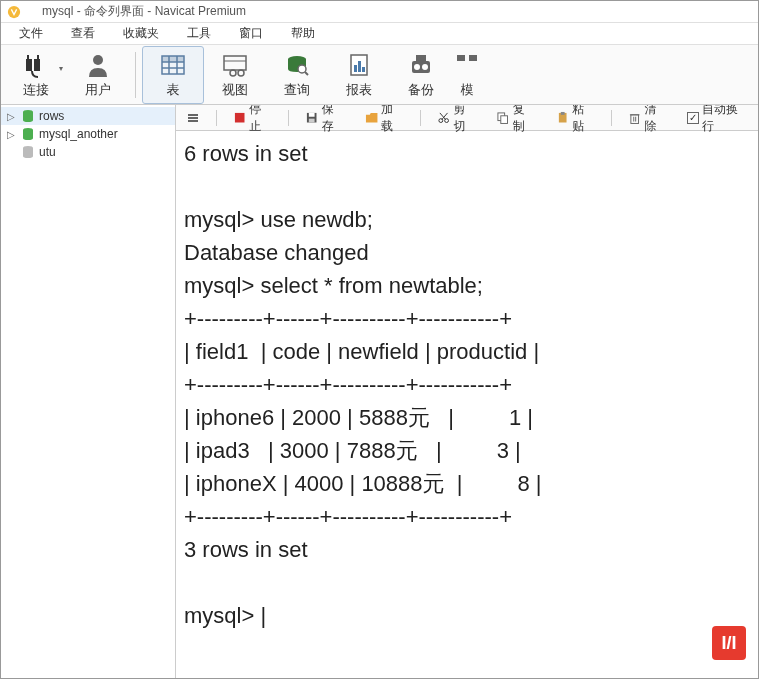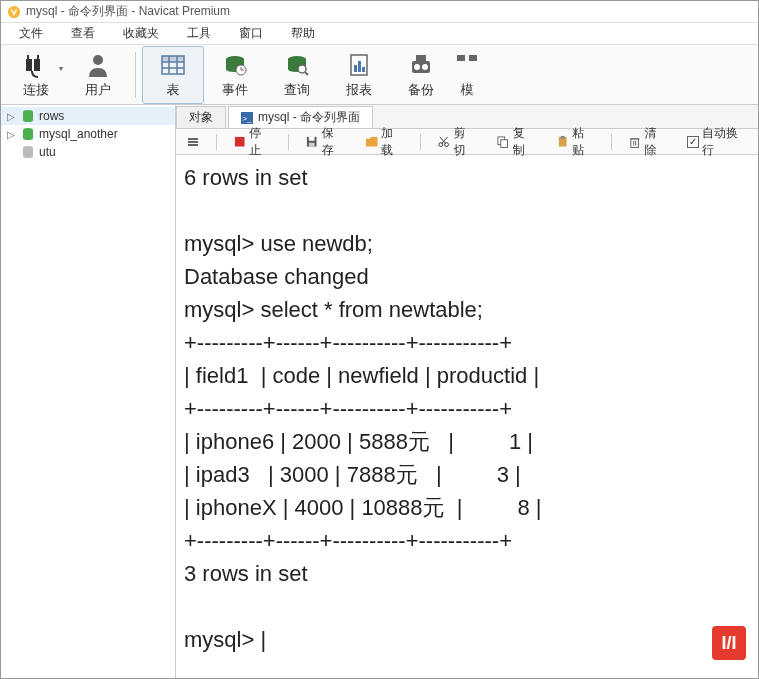--- a/index.html
+++ b/index.html
@@ -1,17 +1,17 @@
 <!DOCTYPE html>
 <html><head>
 <meta charset="utf-8">
 <style>
   * { box-sizing: border-box; margin: 0; padding: 0; font-family: "Microsoft YaHei", "Segoe UI", sans-serif; }
   body { width: 759px; height: 679px; background: #fff; overflow: hidden; font-size: 12px; color: #333; border: 1px solid #999; }
-  .titlebar { height: 22px; background: #fff; display: flex; align-items: center; padding: 0 6px; border-bottom: 1px solid #e0e0e0; }
+  .titlebar { height: 22px; background: #fff; display: flex; align-items: center; padding: 0 6px; border-bottom: 1px solid #e0e0e0; gap: 16px; }
   .titlebar .app-icon { width: 14px; height: 14px; margin-right: 5px; }
   .titlebar .title { font-size: 12px; color: #555; }
   .menubar { height: 22px; display: flex; align-items: center; padding: 0 4px; gap: 0; border-bottom: 1px solid #e0e0e0; }
   .menubar .mi { padding: 2px 14px; font-size: 12px; cursor: default; }
   .toolbar { height: 60px; display: flex; align-items: center; border-bottom: 1px solid #ccc; background: #fafafa; padding: 0 4px; overflow: hidden; }
   .tb-item { display: flex; flex-direction: column; align-items: center; justify-content: center; width: 62px; height: 58px; cursor: default; position: relative; }
   .tb-item.active { background: #eef3f8; border: 1px solid #a8c0da; border-radius: 3px; }
   .tb-item .icon { width: 28px; height: 28px; display: flex; align-items: center; justify-content: center; }
   .tb-item .lbl { font-size: 13px; margin-top: 2px; color: #333; }
   .tb-item .dd { position: absolute; right: 4px; top: 18px; font-size: 8px; color: #666; }
@@ -89,28 +89,27 @@
           <line x1="10" y1="5" x2="10" y2="23" stroke="#5b7ea3" stroke-width="1.5"></line>
           <line x1="18" y1="5" x2="18" y2="23" stroke="#5b7ea3" stroke-width="1.5"></line>
           <rect x="3" y="5" width="22" height="6" fill="#5b7ea3" opacity="0.3"></rect>
         </svg>
       </div>
     <span class="lbl">表</span>
   </div>
   <div class="tb-item">
     <div class="icon">
         <svg viewBox="0 0 28 28">
-          <ellipse cx="14" cy="8" rx="9" ry="3" fill="#3a7a3a"></ellipse>
-          <path d="M5 8 L5 18 Q5 21 14 21 Q23 21 23 18 L23 8" fill="#3a7a3a"></path>
-          <circle cx="20" cy="19" r="5" fill="#fff" stroke="#666"></circle>
-          <line x1="20" y1="19" x2="20" y2="16" stroke="#666"></line>
-          <line x1="20" y1="19" x2="23" y2="19" stroke="#666"></line>
-        </svg>
-      </div>
-    <span class="lbl">事件</span>
+          <rect x="3" y="5" width="22" height="14" fill="none" stroke="#666" stroke-width="1.5"></rect>
+          <line x1="3" y1="10" x2="25" y2="10" stroke="#666"></line>
+          <circle cx="12" cy="22" r="3" fill="none" stroke="#666" stroke-width="1.5"></circle>
+          <circle cx="20" cy="22" r="3" fill="none" stroke="#666" stroke-width="1.5"></circle>
+        </svg>
+      </div>
+    <span class="lbl">视图</span>
   </div>
   <div class="tb-item">
     <div class="icon">
         <svg viewBox="0 0 28 28">
           <ellipse cx="14" cy="8" rx="9" ry="3" fill="#3a7a3a"></ellipse>
           <path d="M5 8 L5 18 Q5 21 14 21 Q23 21 23 18 L23 8" fill="#3a7a3a"></path>
           <circle cx="19" cy="18" r="4" fill="#fff" stroke="#666" stroke-width="1.5"></circle>
           <line x1="22" y1="21" x2="25" y2="24" stroke="#666" stroke-width="2"></line>
         </svg>
       </div>
@@ -171,32 +170,20 @@
       <span class="expander" style="visibility:hidden">▷</span>
       <svg class="db-icon" viewBox="0 0 14 14">
           <ellipse cx="7" cy="3" rx="5" ry="2" fill="#bbb"></ellipse>
           <path d="M2 3 L2 11 Q2 13 7 13 Q12 13 12 11 L12 3" fill="#bbb"></path>
         </svg>
       <span>utu</span>
     </div>
   </div>
 
   <div class="main">
-    <div class="tabs">
-      <div class="tab">
-        <span>对象</span>
-      </div>
-      <div class="tab active">
-        <svg class="ticon" viewBox="0 0 12 12">
-            <rect x="0" y="0" width="12" height="12" fill="#3a6aaa"></rect>
-            <text x="6" y="9" font-size="8" fill="#fff" text-anchor="middle">&gt;_</text>
-          </svg>
-        <span>mysql - 命令列界面</span>
-      </div>
-    </div>
 
     <div class="actionbar">
       <div class="ab-item">
         <span class="ab-icon">
             <svg viewBox="0 0 14 14">
               <line x1="2" y1="4" x2="12" y2="4" stroke="#333" stroke-width="1.5"></line>
               <line x1="2" y1="7" x2="12" y2="7" stroke="#333" stroke-width="1.5"></line>
               <line x1="2" y1="10" x2="12" y2="10" stroke="#333" stroke-width="1.5"></line>
             </svg>
           </span>

